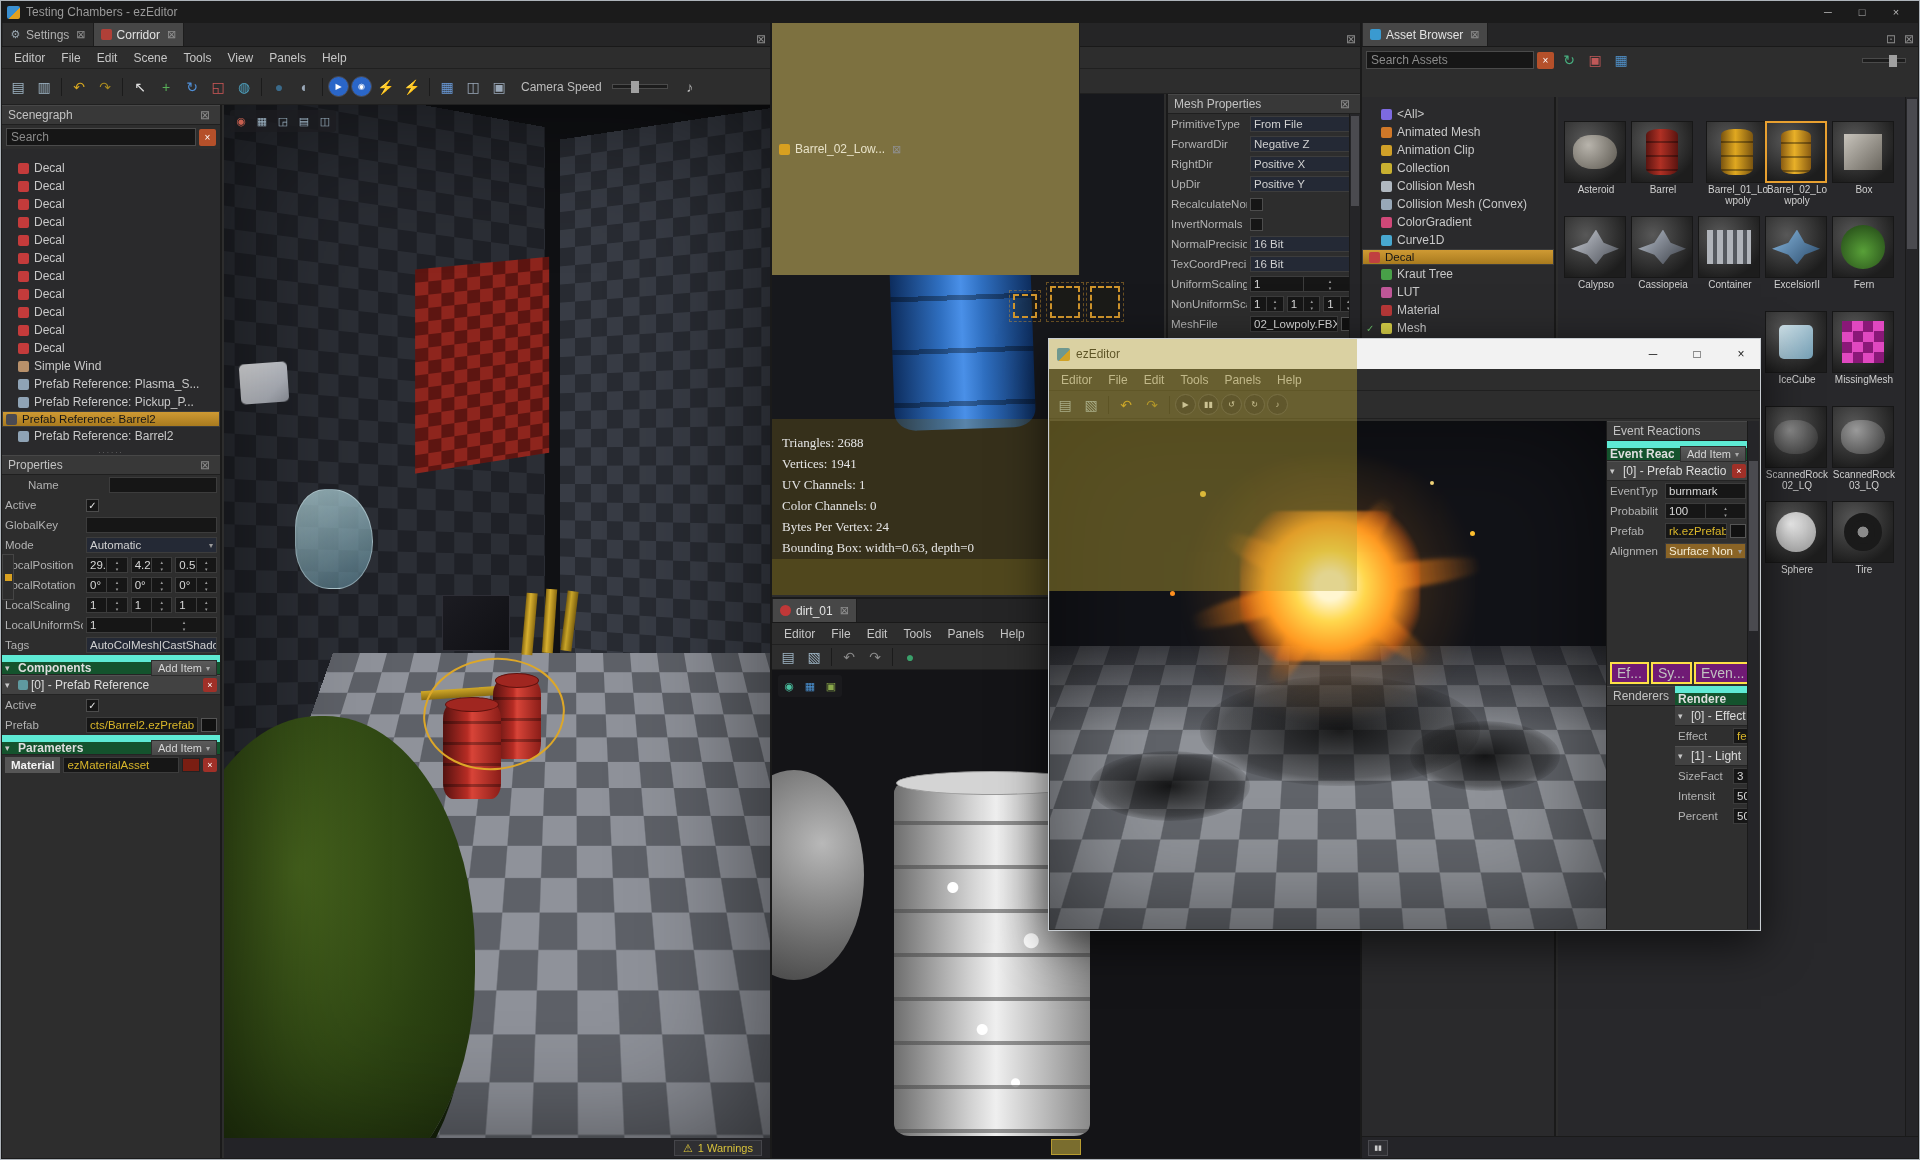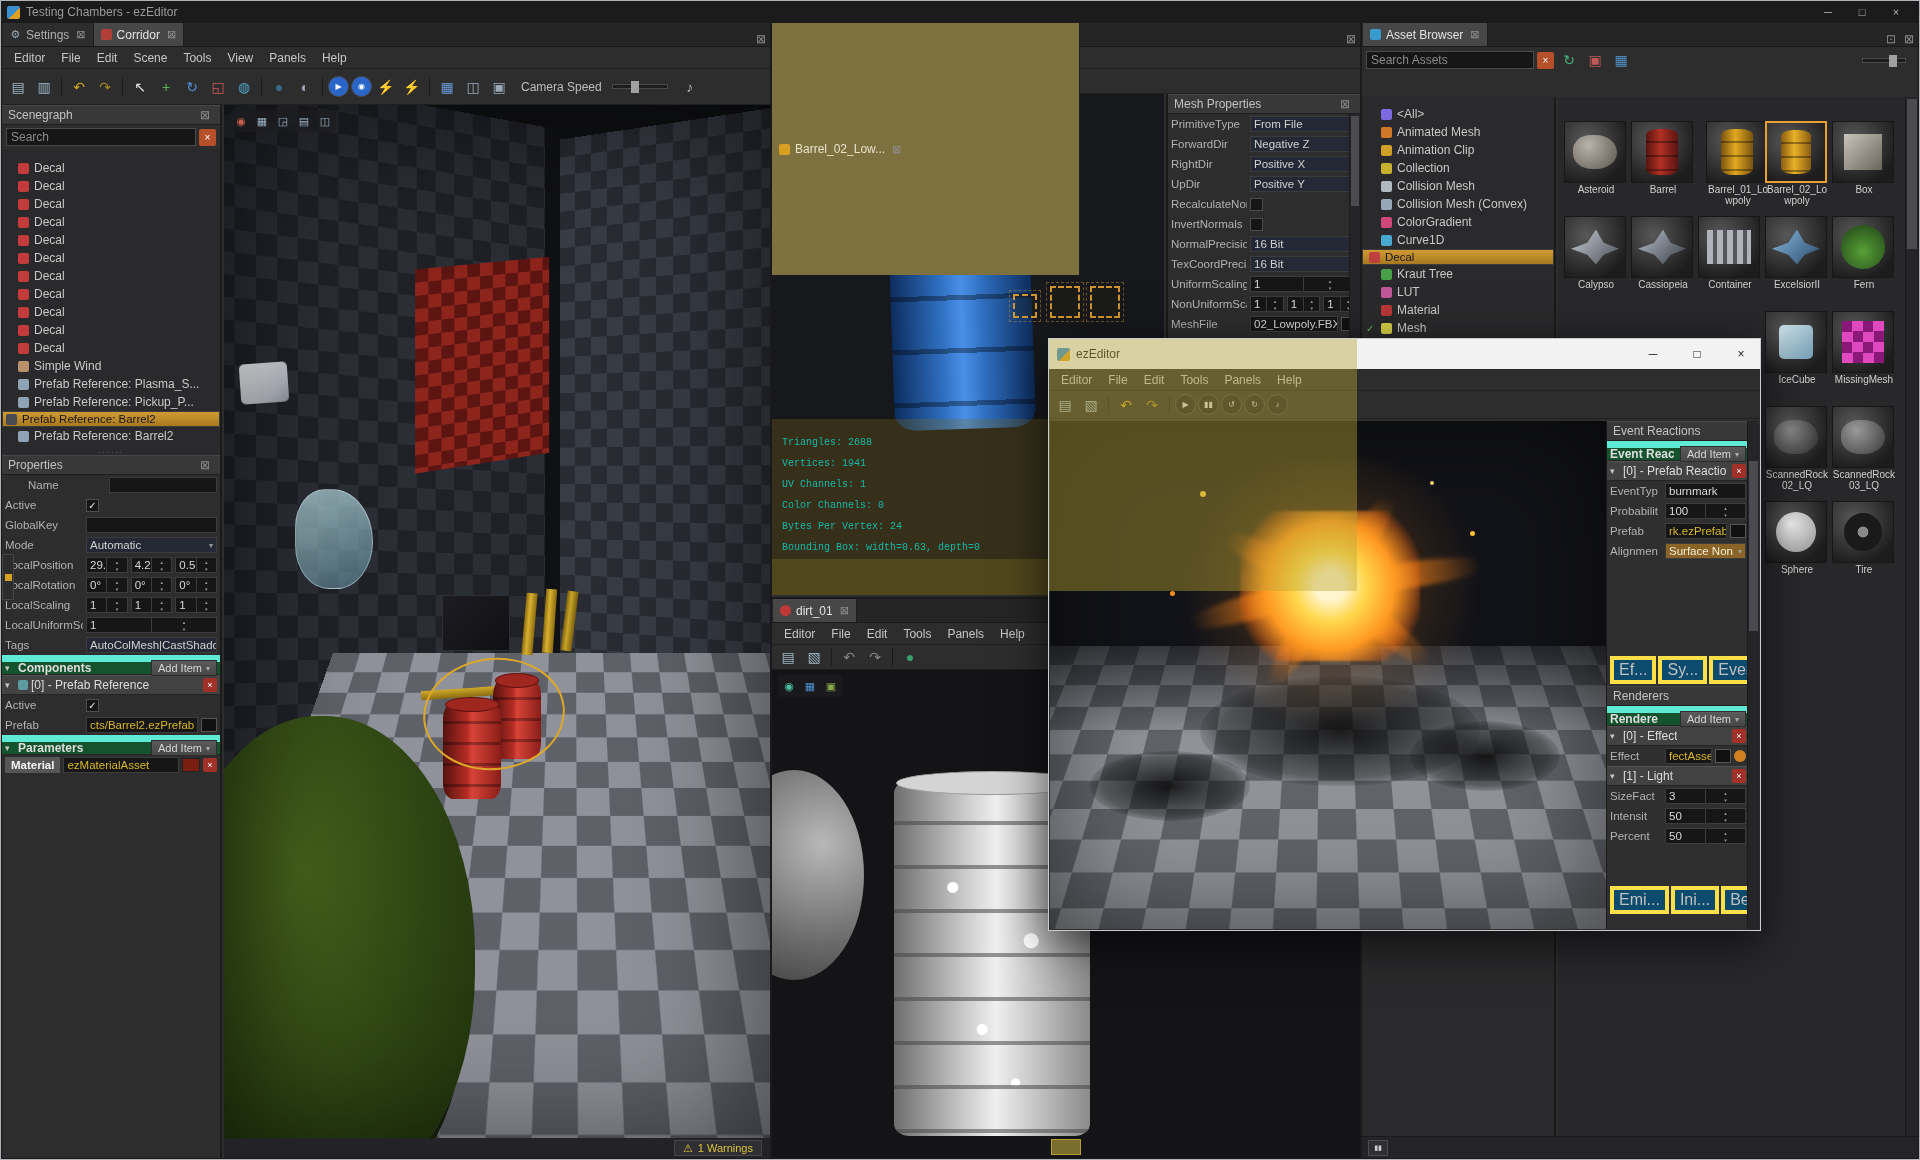--- a/index.html
+++ b/index.html
@@ -73,26 +73,26 @@
 
 .ck{background-image:conic-gradient(var(--a) 25%,var(--b) 0 50%,var(--a) 0 75%,var(--b) 0)}
 .vp{position:absolute;background:#101114;overflow:hidden}
 .minibar{position:absolute;left:6px;top:5px;display:flex;gap:3px;background:rgba(28,28,32,.75);padding:2px;border-radius:3px;z-index:4}
 .minibar .tbtn{min-width:18px;height:18px;font-size:11px}
 .warnbar{position:absolute;left:0;right:0;bottom:0;height:20px;background:#232327;display:flex;align-items:center;justify-content:flex-end;padding:0 8px;z-index:4}
 .warnbtn{height:16px;background:#2f2f33;border:1px solid #45454a;color:#d8c23a;display:flex;align-items:center;gap:5px;padding:0 8px;font-size:11px}
 .rbarrel{position:absolute;border-radius:10px/16px;background:linear-gradient(90deg,#551210,#b62c24 42%,#d84438 50%,#8a1d18)}
 .rbarrel::before{content:"";position:absolute;left:2px;right:2px;top:-6px;height:13px;border-radius:50%;background:#a02620;border:1px solid #60120e}
 .rbarrel::after{content:"";position:absolute;inset:0;border-radius:inherit;background:repeating-linear-gradient(180deg,transparent 0 18px,rgba(0,0,0,.3) 18px 21px)}
-.statline{font-family:Liberation Mono, monospace;font-size:10px;line-height:21px;color:#14b8a6;white-space:nowrap}
+.statline{font-family:Liberation Serif, serif;font-size:13px;line-height:21px;color:#e5e5e5;white-space:nowrap}
 .gizbox{position:absolute;border:2px dashed #d0952c;background:rgba(40,34,10,.25);outline:1px dashed rgba(208,149,44,.45);outline-offset:3px}
 .vscroll{position:absolute;background:#252528;border-left:1px solid #1a1a1a}
 .vthumb{position:absolute;left:1px;right:1px;background:#4a4a4f}
 .stabs{display:flex;gap:2px;padding:2px 3px;align-items:center}
-.stab{padding:1px 5px;background:#0c4a6e;border:4px solid #fde047;font-size:16px;color:#c0c0c0;white-space:nowrap}
+.stab{padding:1px 5px;background:#701a75;border:2px solid #fde047;font-size:14px;color:#c0c0c0;white-space:nowrap}
 .stab.arr{margin-left:auto;color:#999}
 
 .acell{position:absolute;width:64px}
 .athumb{width:62px;height:62px;background:radial-gradient(circle at 35% 30%,#585858,#1d1d1d 78%);border:1px solid #171717;position:relative;overflow:hidden}
 .acell.asel .athumb{border:2px solid #e8a030}
 .alabel{font-size:10px;line-height:11px;color:#cfcfcf;text-align:center;word-break:break-all;height:23px;overflow:hidden;margin-top:1px}
 .shp{position:absolute;inset:0;display:flex;align-items:center;justify-content:center}
 .shape-rock .s{width:72%;height:58%;border-radius:46% 54% 52% 48%;background:radial-gradient(circle at 35% 30%,var(--c1),var(--c2))}
 .shape-barrel .s{width:52%;height:76%;border-radius:40%/14%;background:linear-gradient(90deg,var(--c2),var(--c1) 45%,var(--c2));position:relative}
 .shape-barrel .s::after{content:"";position:absolute;inset:0;border-radius:inherit;background:repeating-linear-gradient(180deg,transparent 0 12px,rgba(0,0,0,.35) 12px 14px)}
@@ -1007,21 +1007,21 @@
               </div>
             </div>
           </div>
         <div class="stabs" style="margin-top:auto">
             <span class="stab">Ef...</span>
             <span class="stab">Sy...</span>
             <span class="stab">Even...</span>
             <span class="stab arr">▸</span>
           </div>
       </div>
-      <div style="display:flex;flex-direction:column;height:230px">
+      <div style="display:flex;flex-direction:row;height:230px">
         <div class="panel-hdr">
           <span>Renderers</span>
         </div>
         <div id="rd-rows">
             <div class="prow psec">
               <span class="seclbl">Rendere</span>
               <span class="flex1"></span>
               <div class="btn-add">
                 <span>Add Item</span>
                 <span class="car">▾</span>

